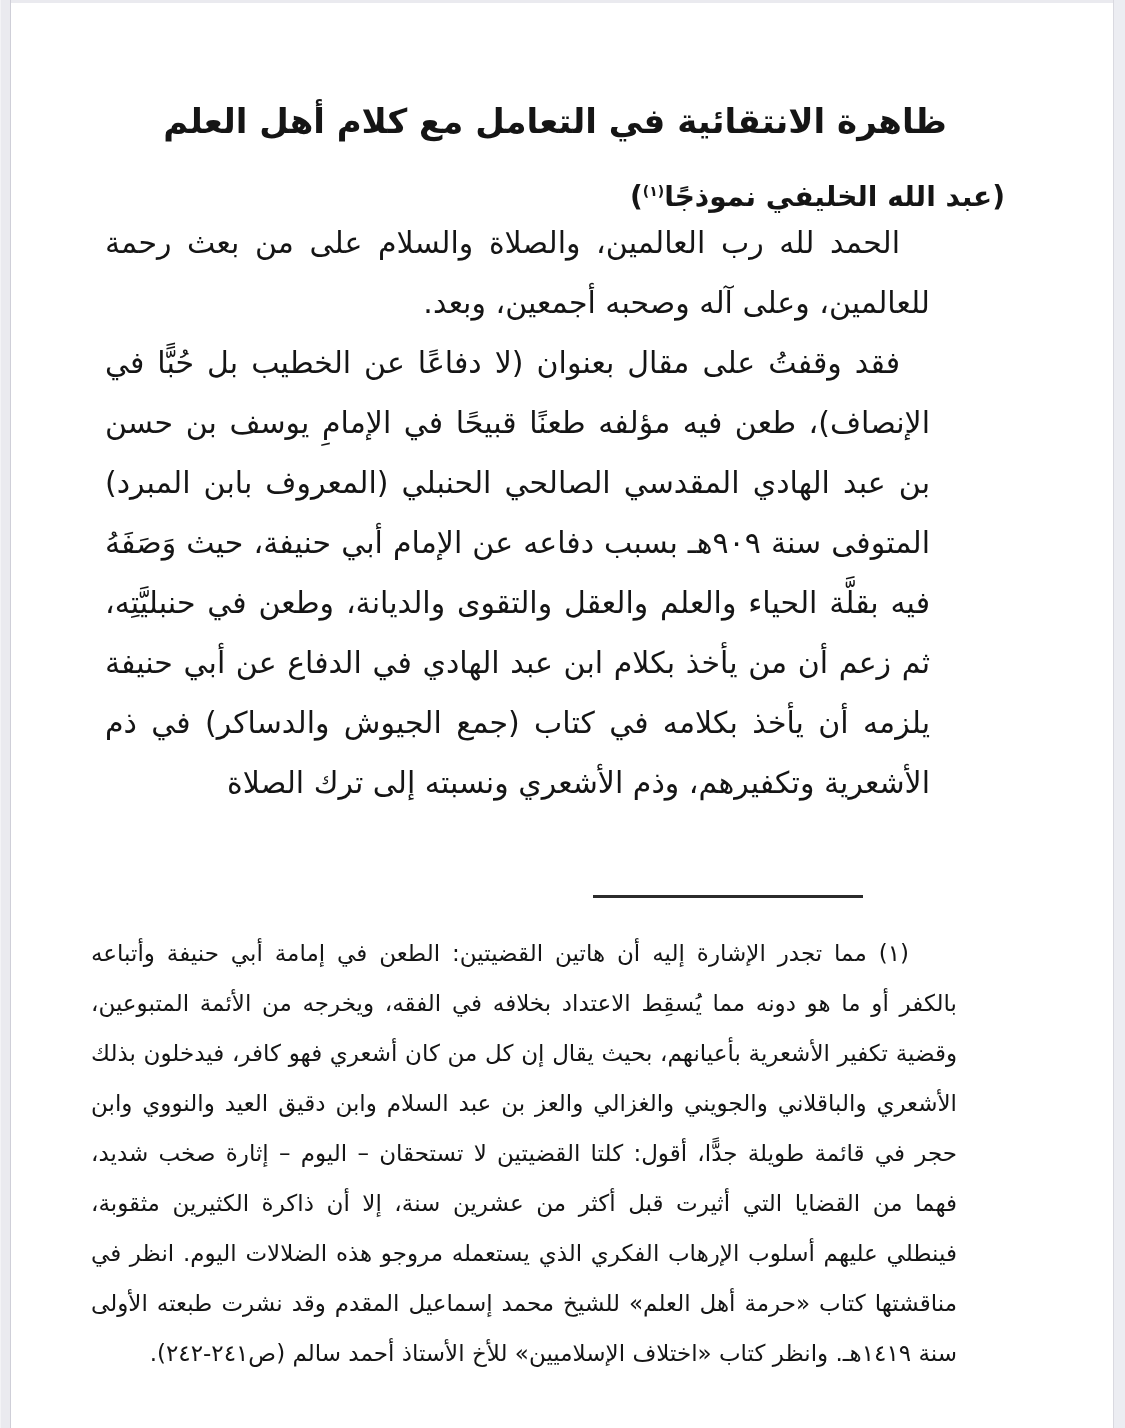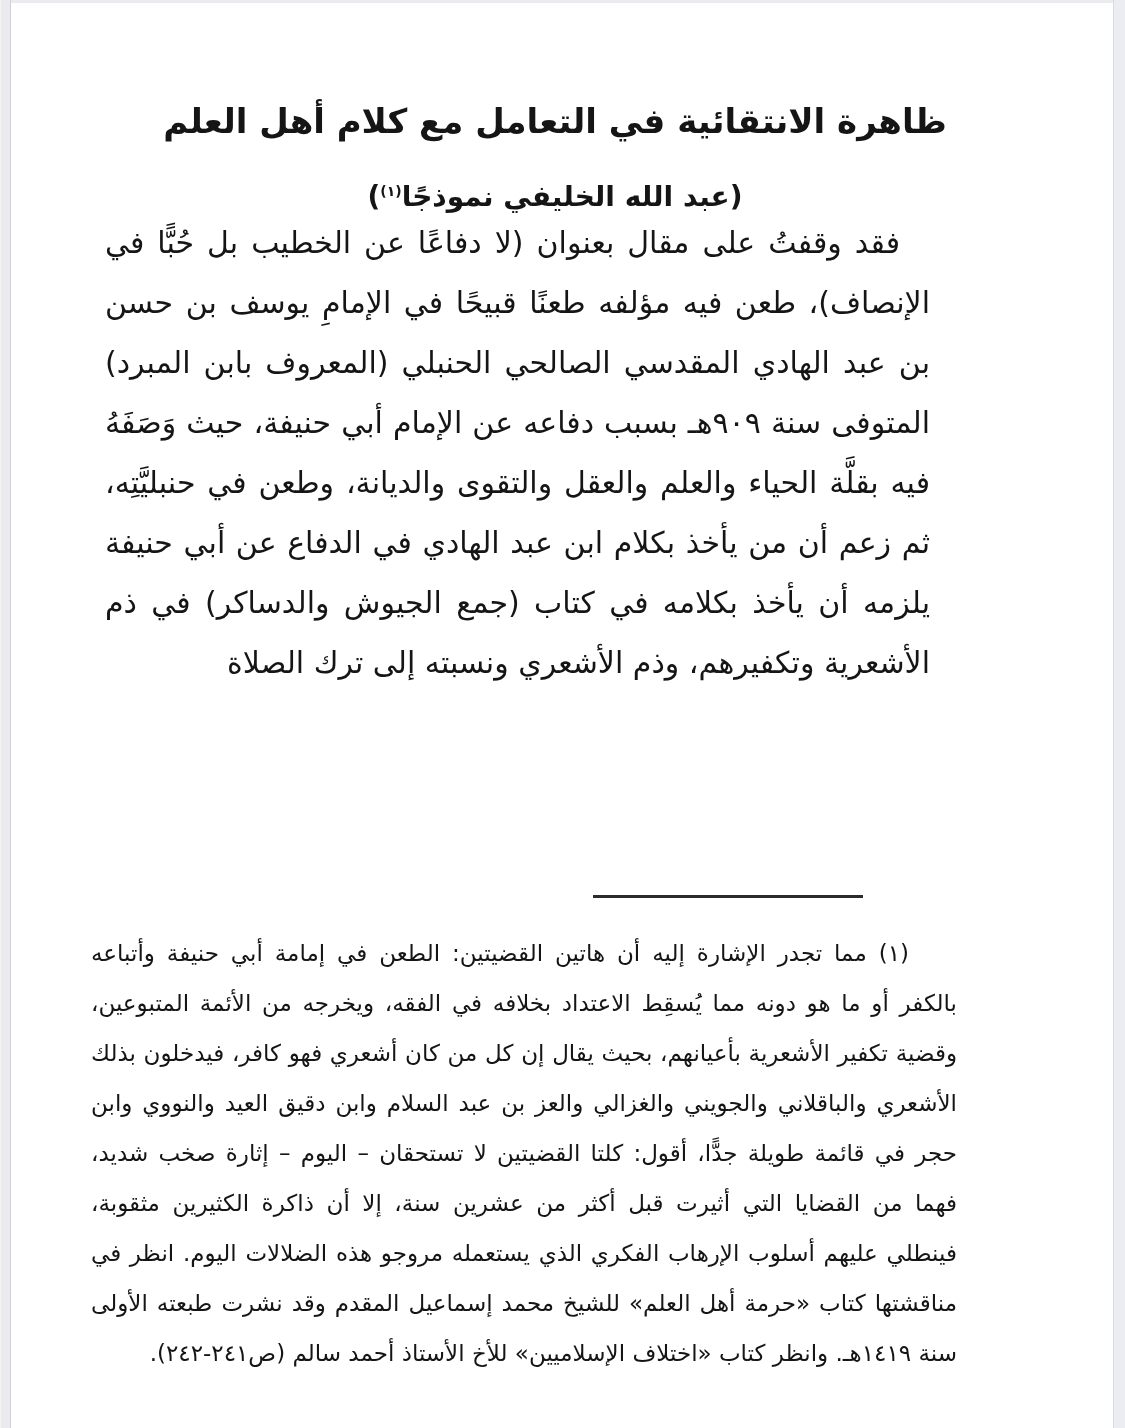--- a/index.html
+++ b/index.html
@@ -27,21 +27,21 @@
     background:#ecedf2;border-left:1px solid #d9d9e0;
   }
   .title{
     position:absolute;top:72px;left:105px;right:120px;
     text-align:center;
     font-size:34px;font-weight:bold;
     line-height:52px;
   }
   .subtitle{
     position:absolute;top:150px;left:105px;right:120px;
-    text-align:center;
+    text-align:right;
     font-size:28px;font-weight:bold;
     line-height:48px;
   }
   .subtitle .fn-ref{
     font-size:14px;
     font-weight:bold;
     vertical-align:super;
     line-height:0;
   }
   .body-text{
@@ -74,20 +74,21 @@
 
   <div class="edge-top"></div>
   <div class="edge-left"></div>
   <div class="edge-right"></div>
 
   <h1 class="title">ظاهرة الانتقائية في التعامل مع كلام أهل العلم</h1>
 
   <h2 class="subtitle"><span>(عبد الله الخليفي نموذجًا</span><span class="fn-ref">(١)</span><span>)</span></h2>
 
   <div class="body-text">
+    <p>الحمد لله رب العالمين، والصلاة والسلام على من بعث رحمة للعالمين، وعلى آله وصحبه أجمعين، وبعد.</p>
     <p>فقد وقفتُ على مقال بعنوان (لا دفاعًا عن الخطيب بل حُبًّا في الإنصاف)، طعن فيه مؤلفه طعنًا قبيحًا في الإمامِ يوسف بن حسن بن عبد الهادي المقدسي الصالحي الحنبلي (المعروف بابن المبرد) المتوفى سنة ٩٠٩هـ بسبب دفاعه عن الإمام أبي حنيفة، حيث وَصَفَهُ فيه بقلَّة الحياء والعلم والعقل والتقوى والديانة، وطعن في حنبليَّتِه، ثم زعم أن من يأخذ بكلام ابن عبد الهادي في الدفاع عن أبي حنيفة يلزمه أن يأخذ بكلامه في كتاب (جمع الجيوش والدساكر) في ذم الأشعرية وتكفيرهم، وذم الأشعري ونسبته إلى ترك الصلاة</p>
   </div>
 
   <div class="footnote-rule"></div>
 
   <div class="footnote">
     <p>(١) مما تجدر الإشارة إليه أن هاتين القضيتين: الطعن في إمامة أبي حنيفة وأتباعه بالكفر أو ما هو دونه مما يُسقِط الاعتداد بخلافه في الفقه، ويخرجه من الأئمة المتبوعين، وقضية تكفير الأشعرية بأعيانهم، بحيث يقال إن كل من كان أشعري فهو كافر، فيدخلون بذلك الأشعري والباقلاني والجويني والغزالي والعز بن عبد السلام وابن دقيق العيد والنووي وابن حجر في قائمة طويلة جدًّا، أقول: كلتا القضيتين لا تستحقان – اليوم – إثارة صخب شديد، فهما من القضايا التي أثيرت قبل أكثر من عشرين سنة، إلا أن ذاكرة الكثيرين مثقوبة، فينطلي عليهم أسلوب الإرهاب الفكري الذي يستعمله مروجو هذه الضلالات اليوم. انظر في مناقشتها كتاب «حرمة أهل العلم» للشيخ محمد إسماعيل المقدم وقد نشرت طبعته الأولى سنة ١٤١٩هـ. وانظر كتاب «اختلاف الإسلاميين» للأخ الأستاذ أحمد سالم (ص٢٤١-٢٤٢).</p>
   </div>
 
 </div>

